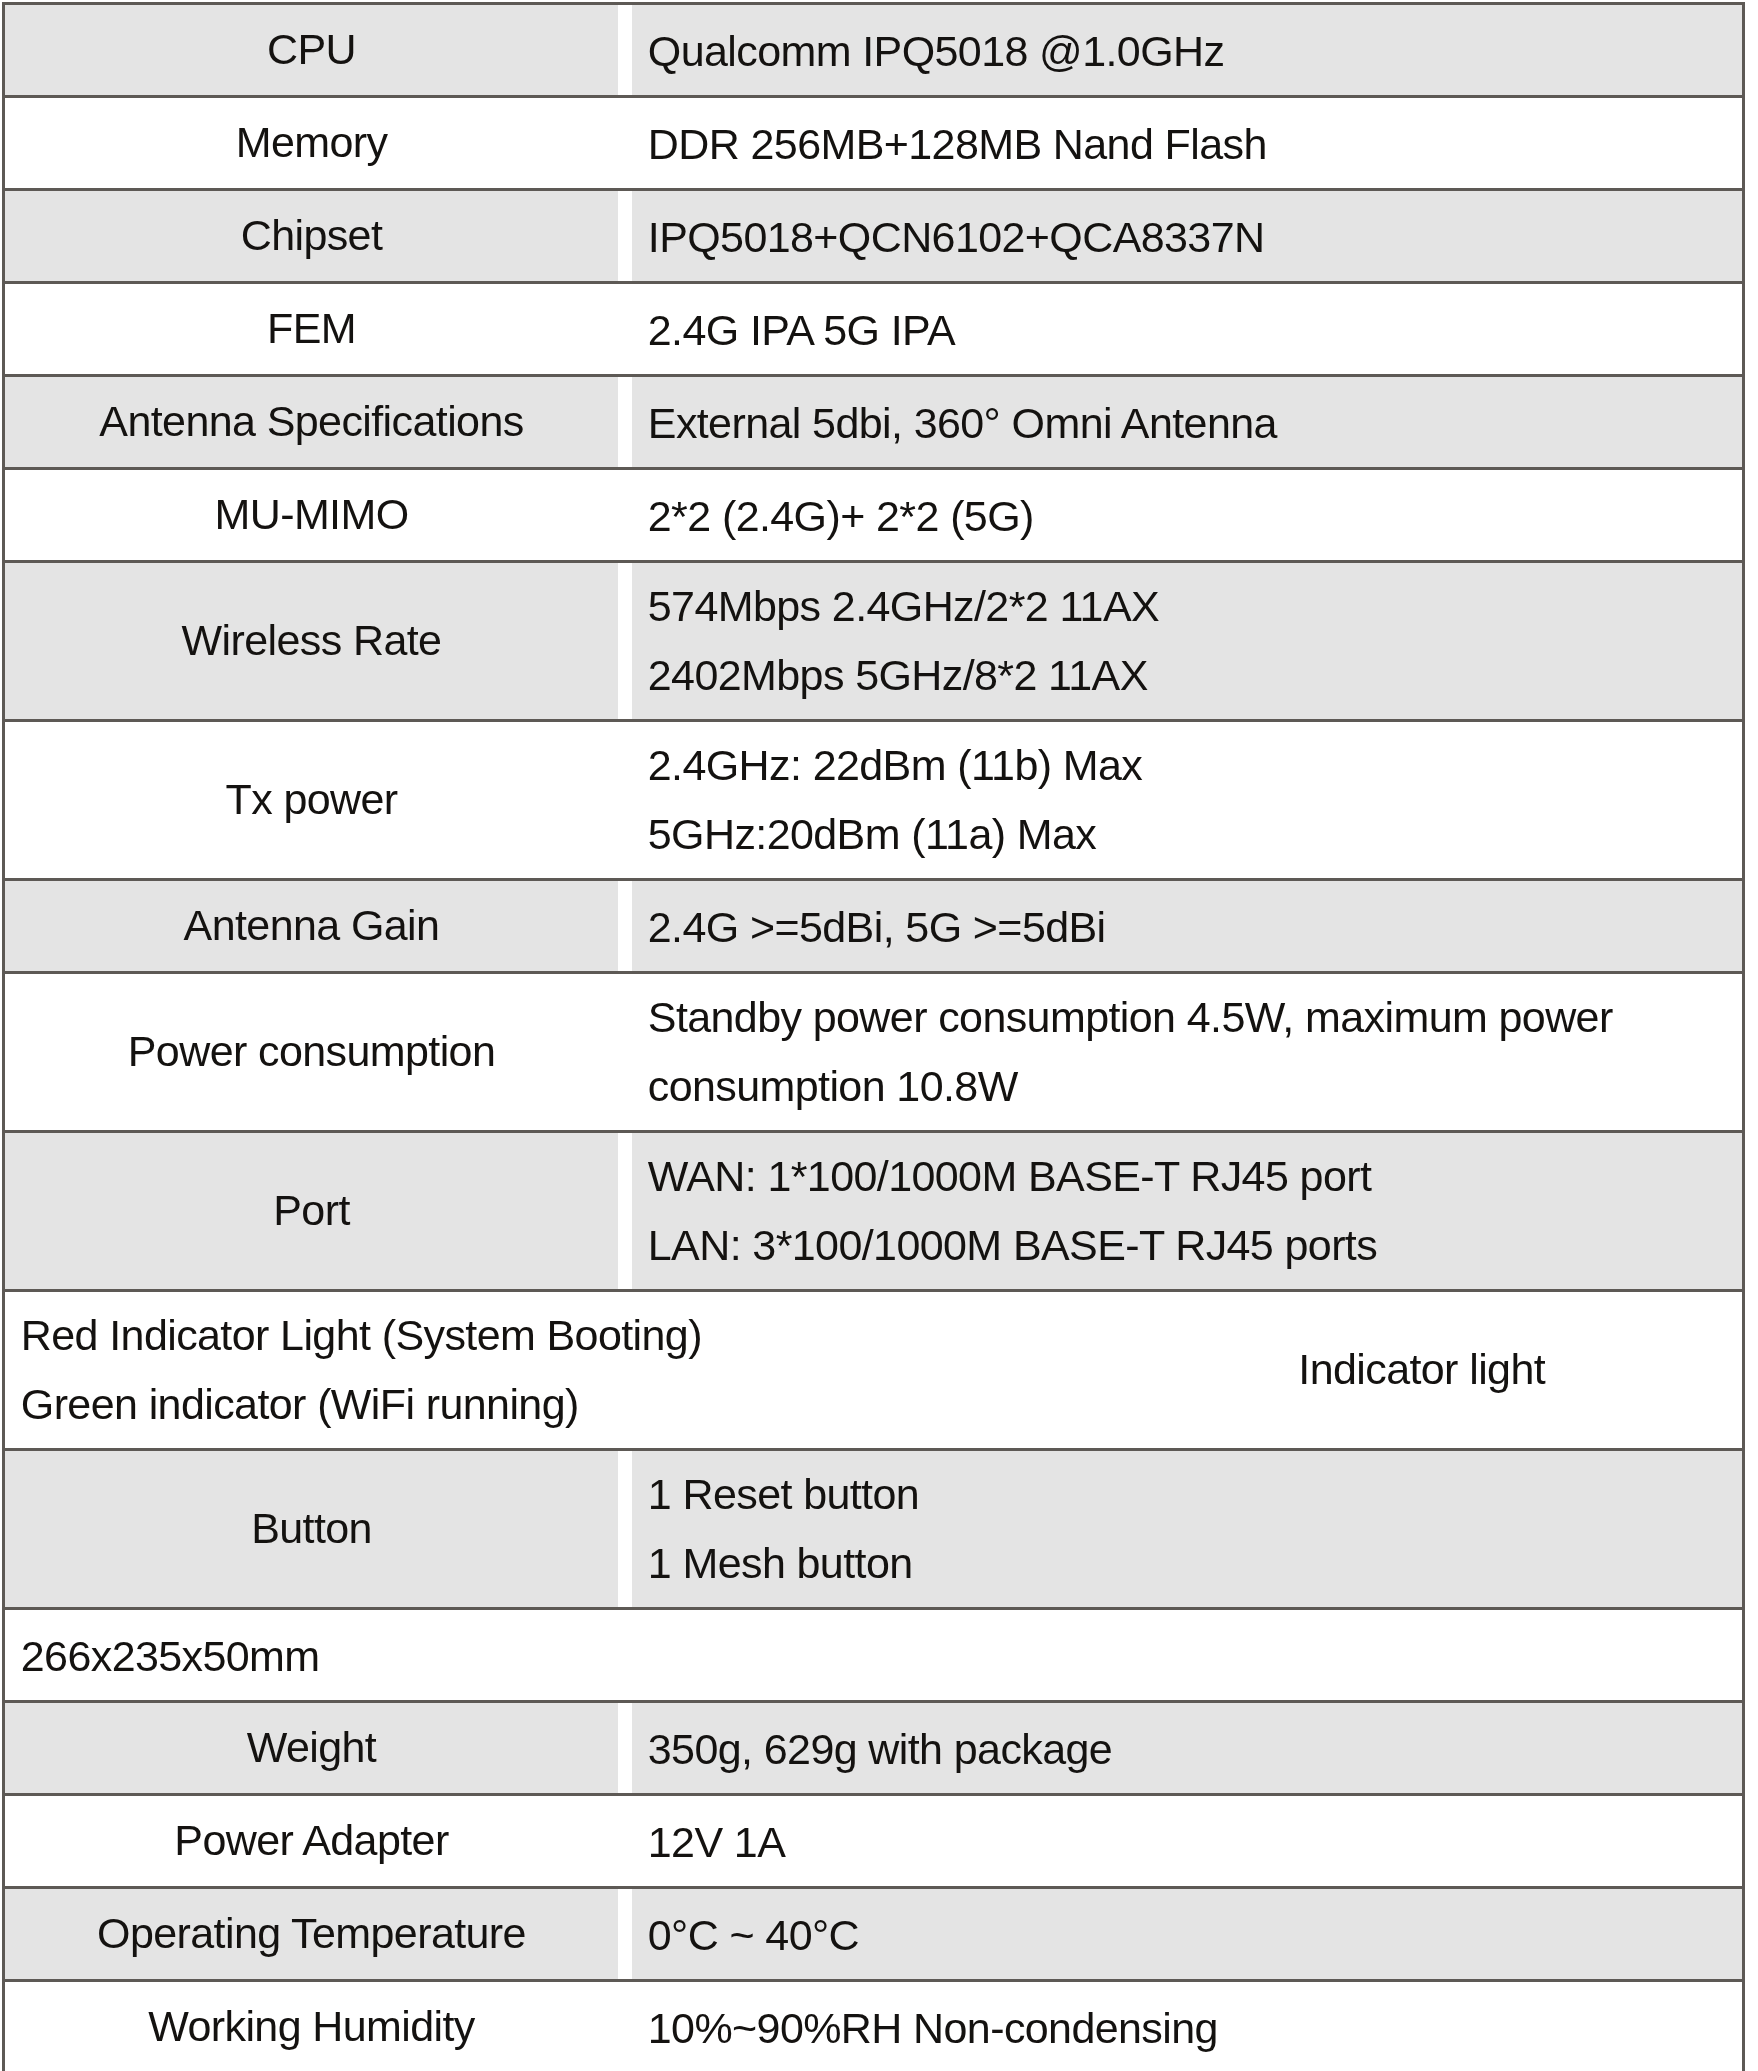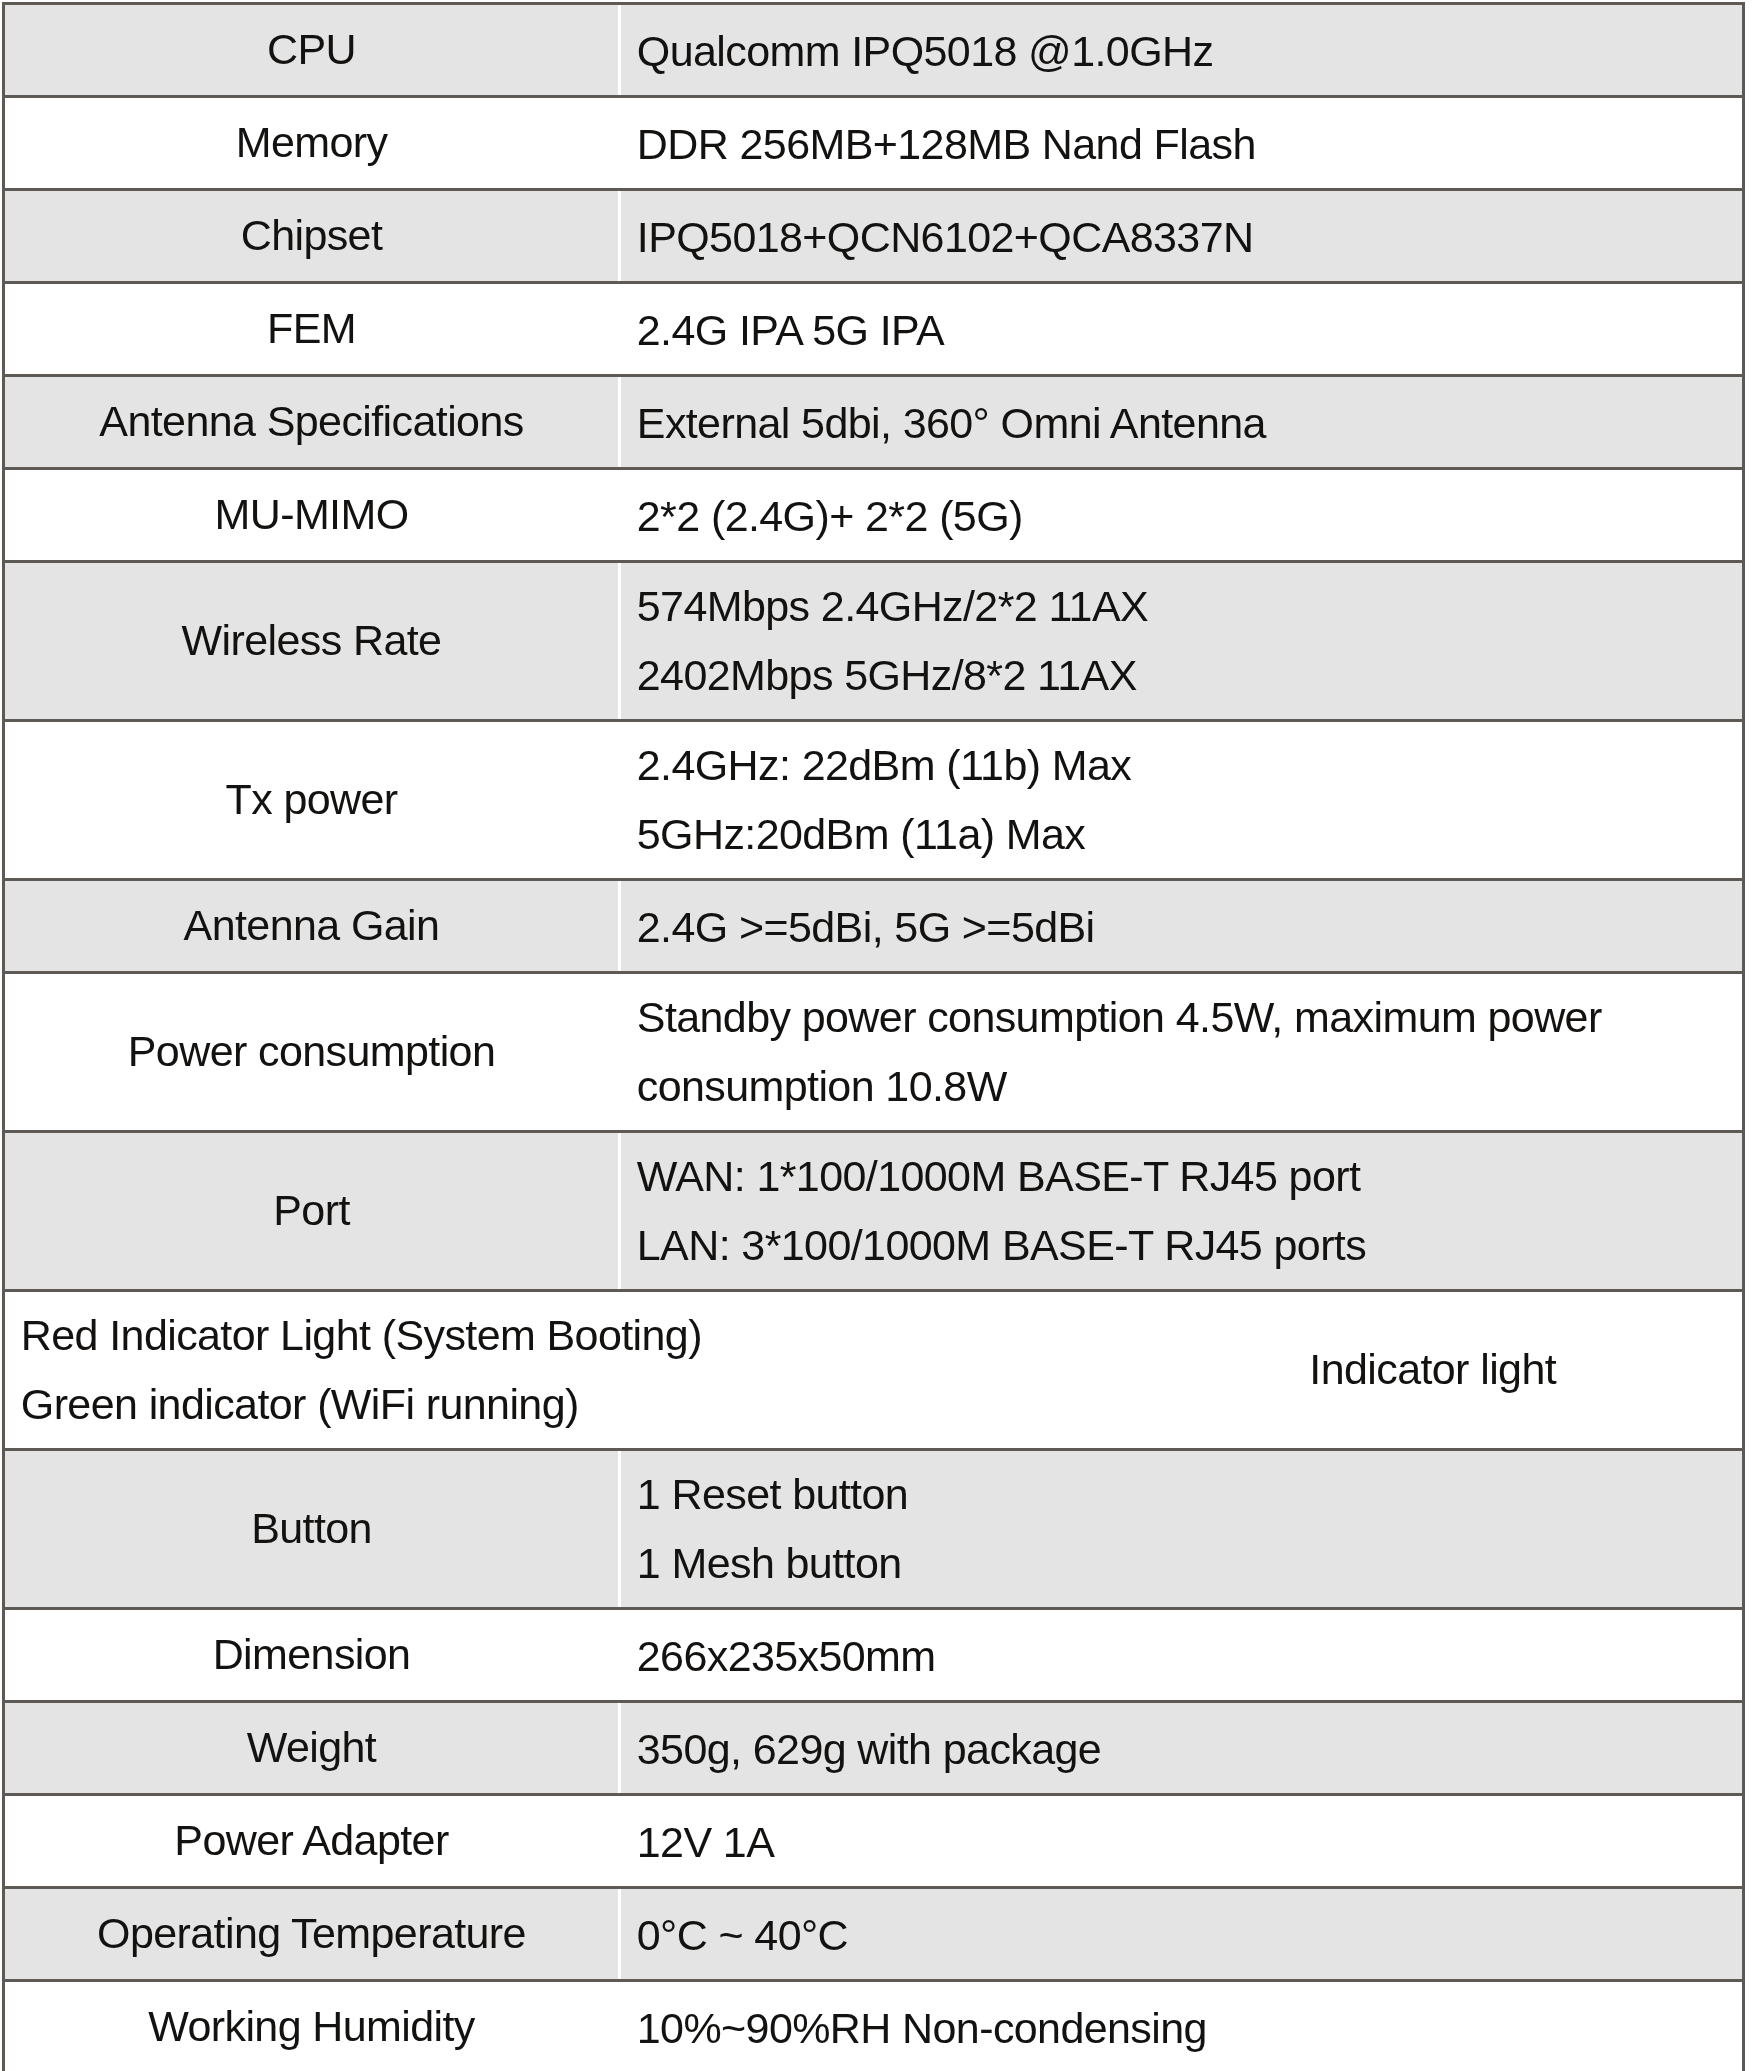--- a/index.html
+++ b/index.html
@@ -30,21 +30,21 @@
   }
   .cell {
     box-sizing: border-box;
     font-size: 43px;
     letter-spacing: -0.6px;
   }
   .row:nth-child(odd) .cell { background: #e4e4e4; }
   .row:nth-child(even) .cell { background: #ffffff; }
   .cell.label {
     width: 613px;
-    margin-right: 3px;           
+    margin-right: 14px;           
     display: flex;
     align-items: center;
     justify-content: center;
     text-align: center;
     line-height: 1.25;
     padding: 5.9px 9.9px;
   }
   .cell.value {
     flex: 1;
     display: flex;
@@ -152,21 +152,20 @@
 
   <div class="row tall">
     <div class="cell label">Button</div>
     <div class="cell value">
       <span class="vline">1 Reset button</span>
       <span class="vline">1 Mesh button</span>
     </div>
   </div>
 
   <div class="row">
-    <div class="cell label">Dimension</div>
     <div class="cell value">
       <span class="vline">266x235x50mm</span>
     </div>
   </div>
 
   <div class="row">
     <div class="cell label">Weight</div>
     <div class="cell value">
       <span class="vline">350g, 629g with package</span>
     </div>

